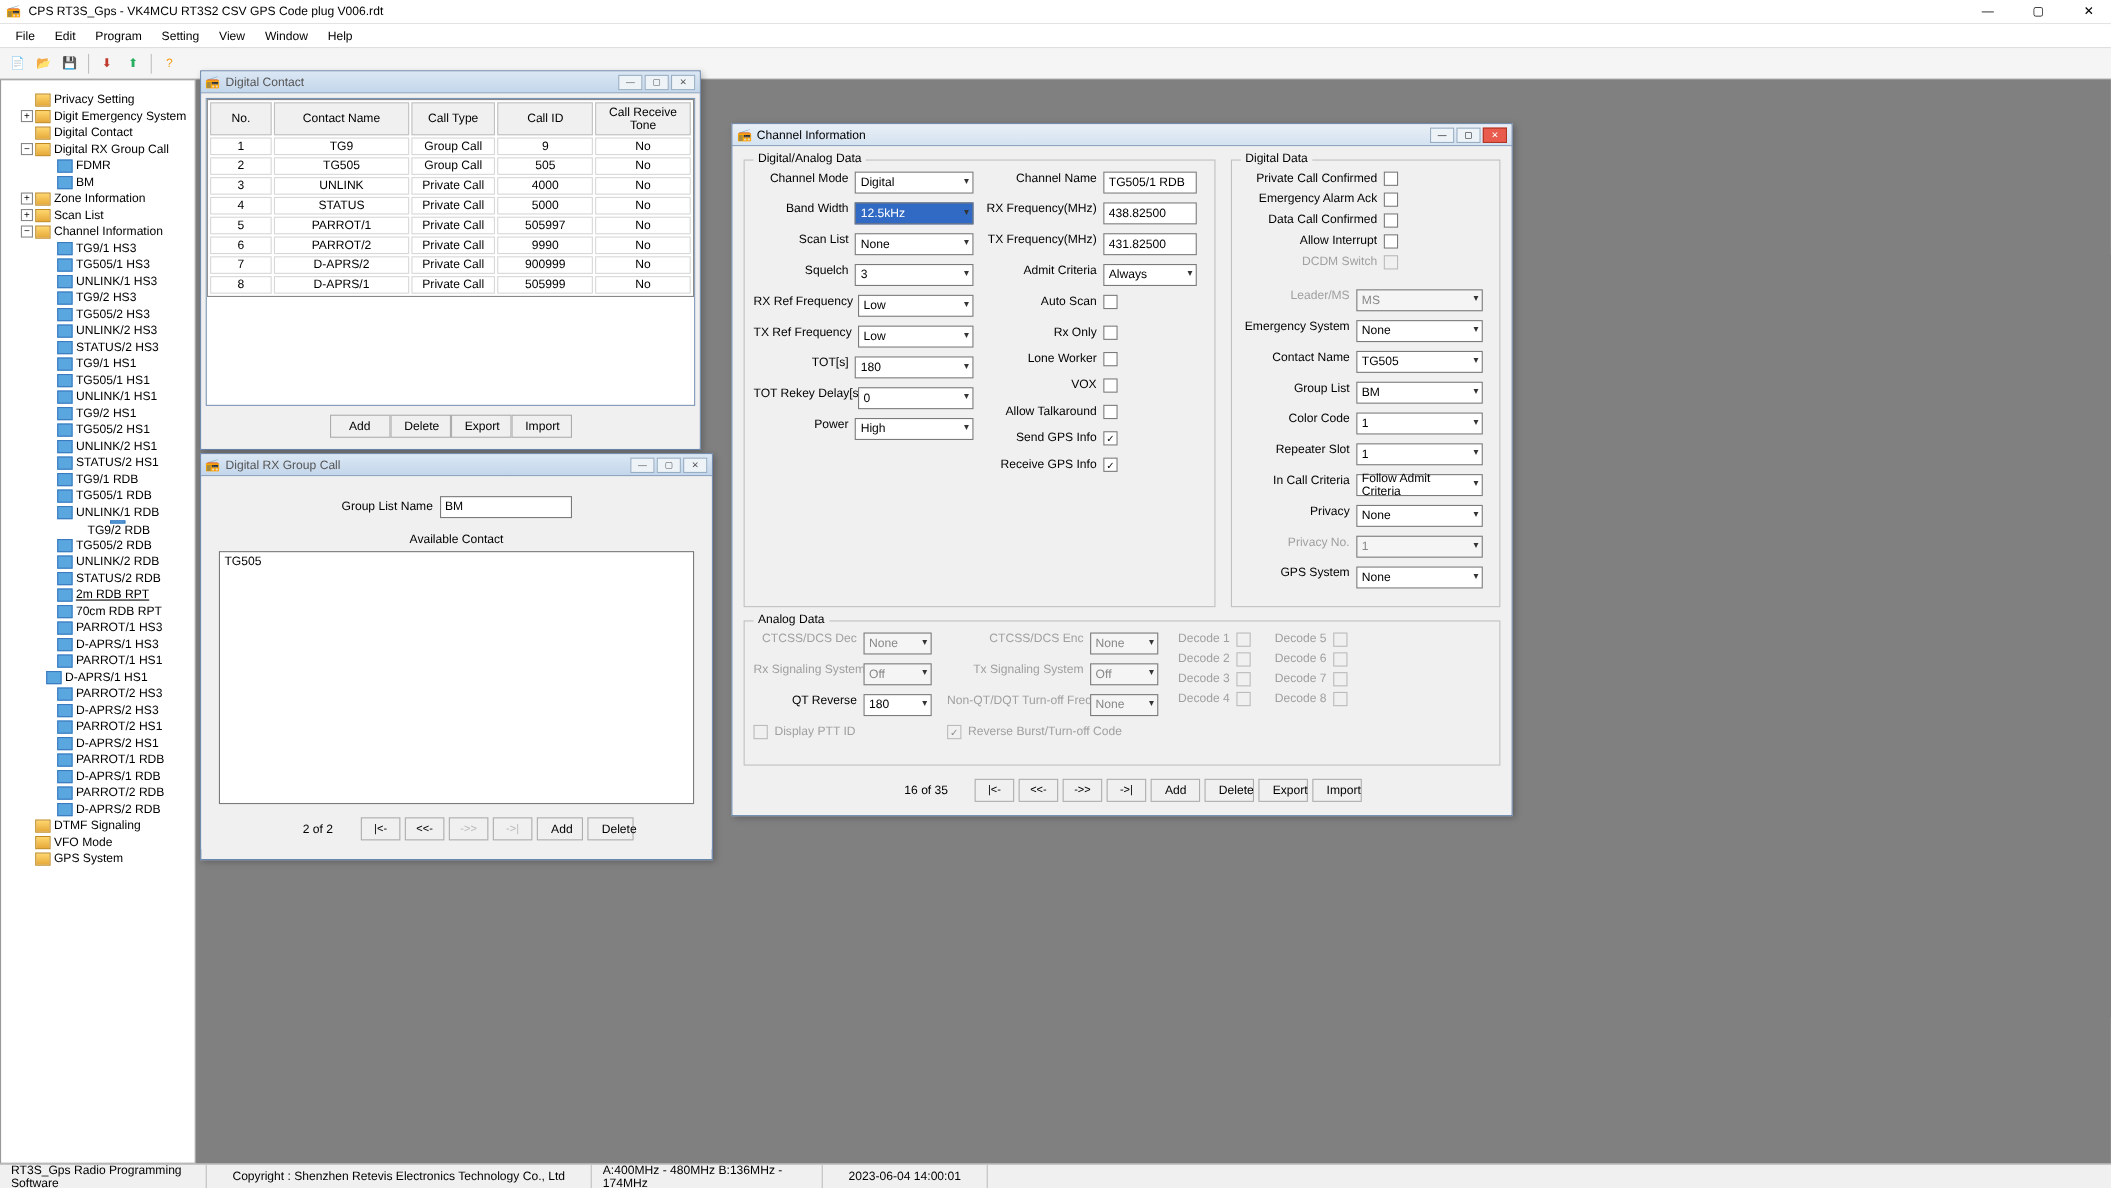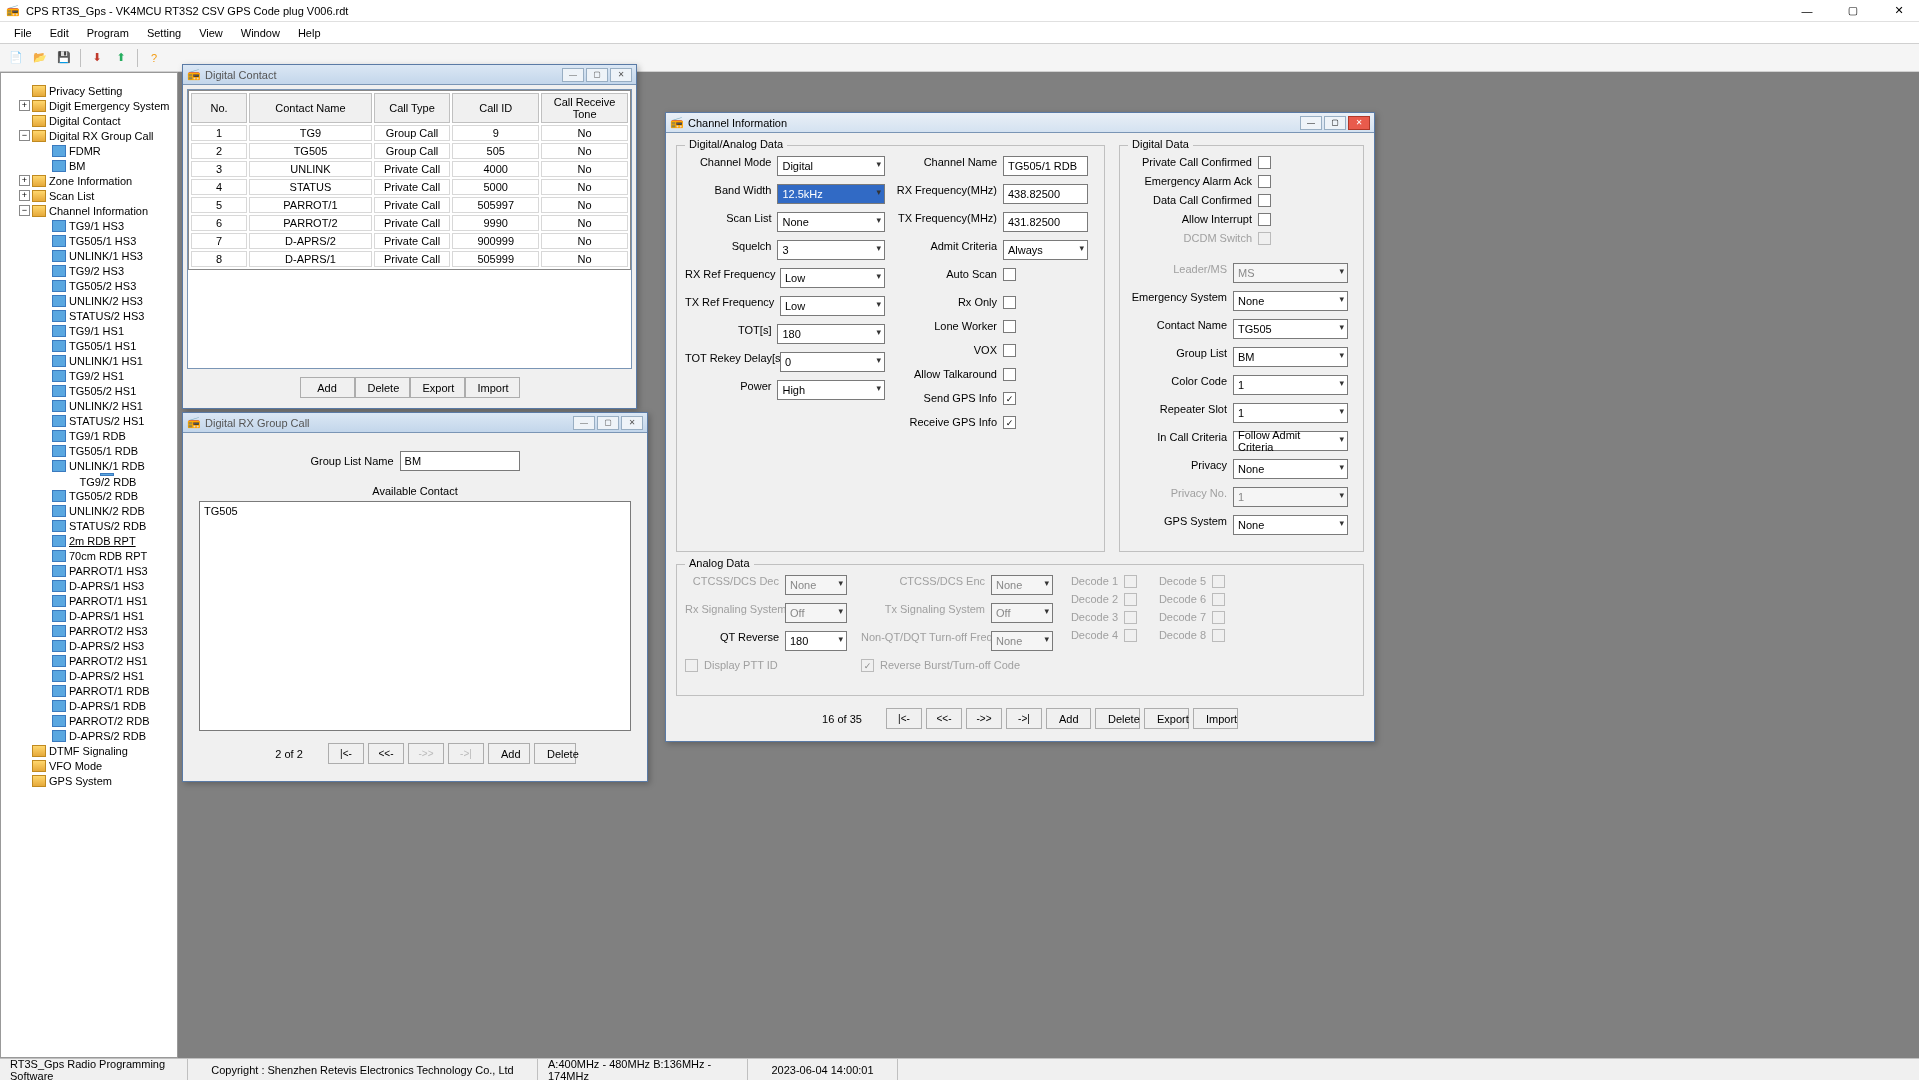--- a/index.html
+++ b/index.html
@@ -290,21 +290,21 @@
         <div class="tree-node" style="padding-left: 38px;">
           <span class="tree-spacer"></span>
           <span class="tree-icon leaf-icon"></span>
           <span class="tree-label">D-APRS/1 HS3</span>
         </div>
         <div class="tree-node" style="padding-left: 38px;">
           <span class="tree-spacer"></span>
           <span class="tree-icon leaf-icon"></span>
           <span class="tree-label">PARROT/1 HS1</span>
         </div>
-        <div class="tree-node" style="padding-left: 38px;">
+        <div class="tree-node" style="padding-left: 28px;">
           <span class="tree-spacer"></span>
           <span class="tree-icon leaf-icon"></span>
           <span class="tree-label">D-APRS/1 HS1</span>
         </div>
         <div class="tree-node" style="padding-left: 38px;">
           <span class="tree-spacer"></span>
           <span class="tree-icon leaf-icon"></span>
           <span class="tree-label">PARROT/2 HS3</span>
         </div>
         <div class="tree-node" style="padding-left: 38px;">

